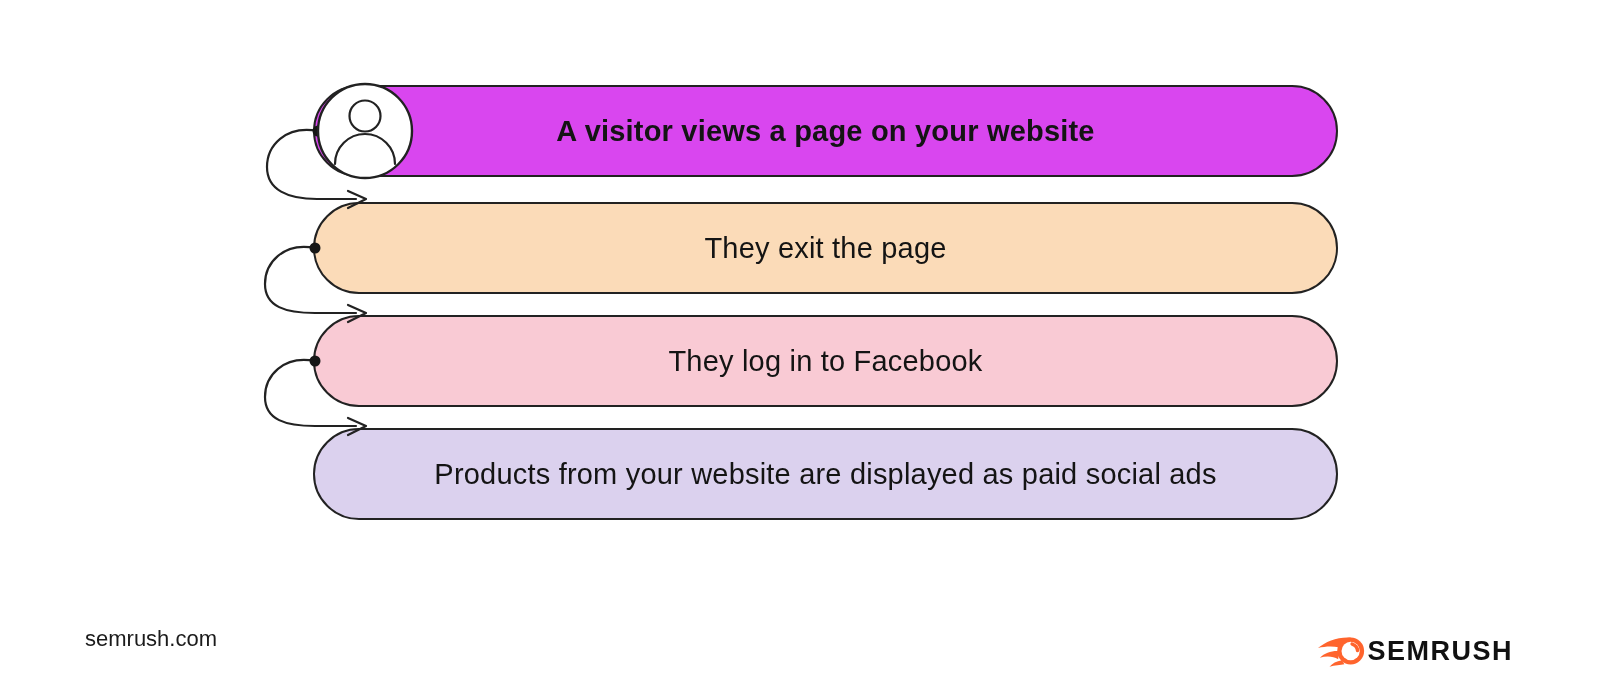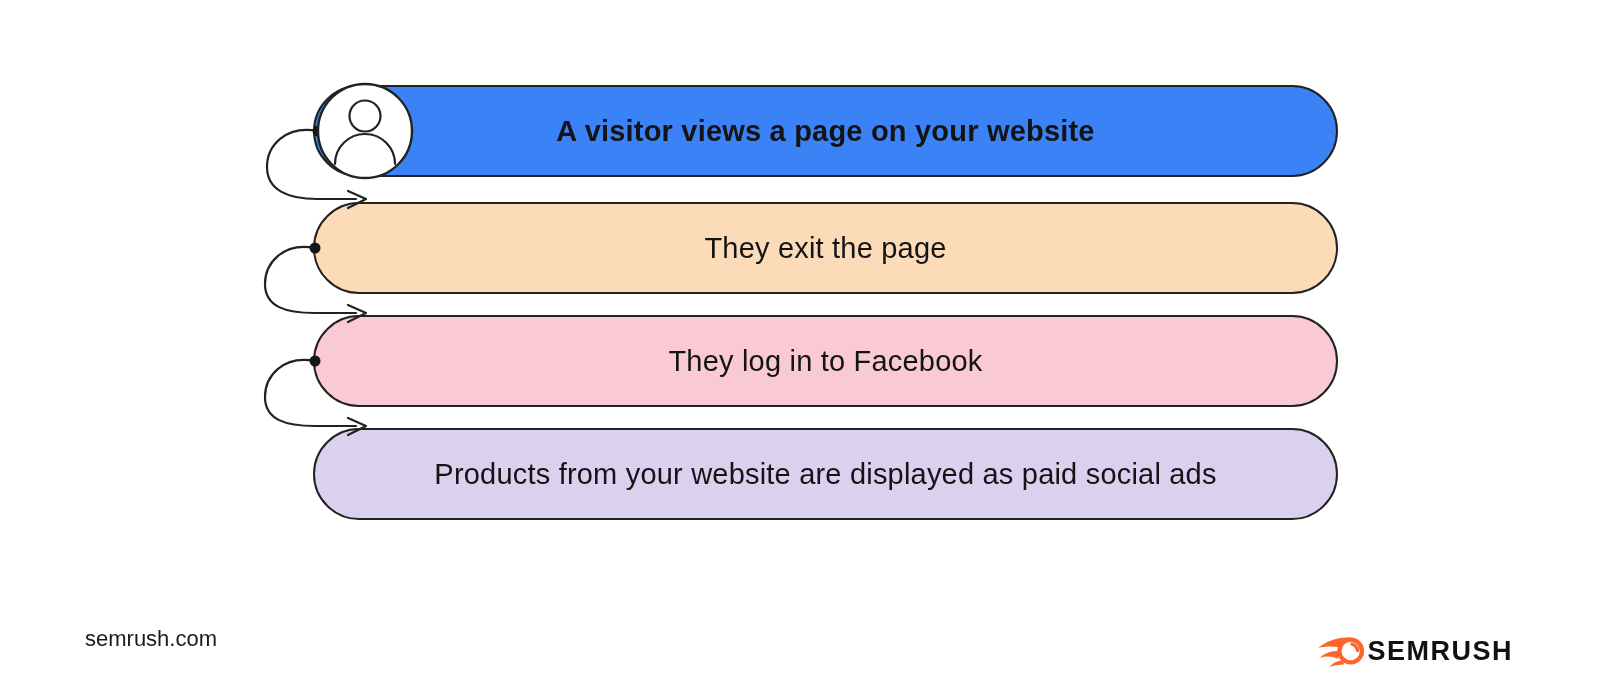--- a/index.html
+++ b/index.html
@@ -63,21 +63,21 @@
     font-weight:800;
     letter-spacing:1.5px;
     color:#111111;
   }
 </style>
 </head>
 <body>
 
 <div class="canvas">
 
-  <div class="pill pill-0" style="background: #3b82f6;">
+  <div class="pill pill-0" style="background: #d946ef;">
     <span>A visitor views a page on your website</span>
   </div>
   <div class="pill pill-1" style="background: rgb(251, 219, 184);">
     <span>They exit the page</span>
   </div>
   <div class="pill pill-2" style="background: rgb(249, 202, 212);">
     <span>They log in to Facebook</span>
   </div>
   <div class="pill pill-3" style="background: rgb(219, 209, 238);">
     <span>Products from your website are displayed as paid social ads</span>

